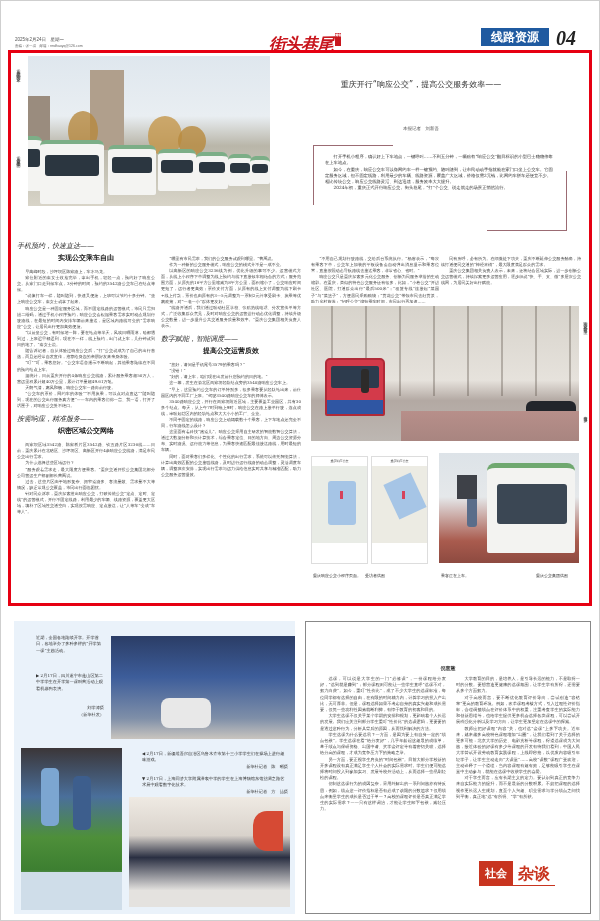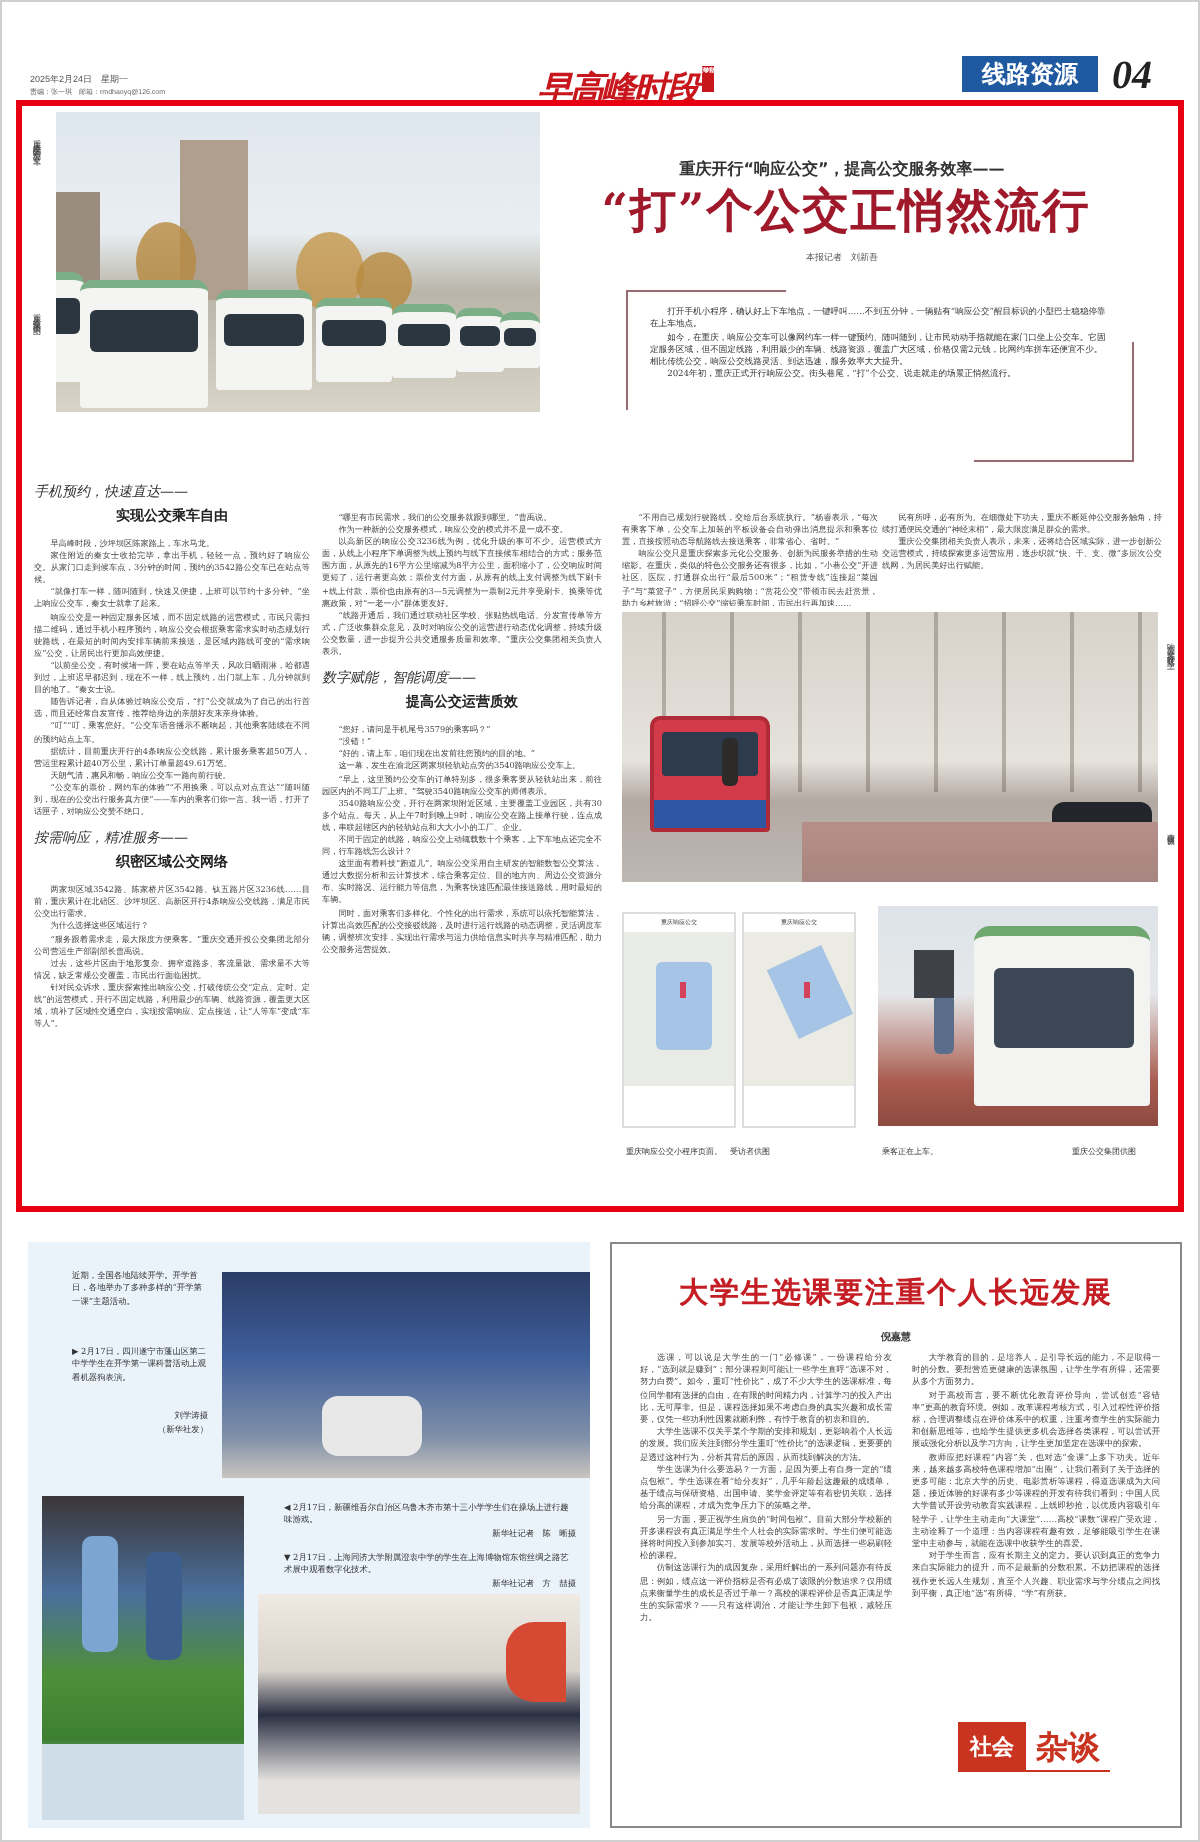--- a/index.html
+++ b/index.html
@@ -16,21 +16,21 @@
 
 .feature{position:absolute;left:7px;top:49px;width:584px;height:556px;border:3px solid #e60012;background:#fff}
 .photo{position:absolute;overflow:hidden}
 .ph-buses{left:17px;top:3px;width:242px;height:150px;background:linear-gradient(180deg,#dfe7ee 0%,#e9eef2 40%,#b9b6a9 60%,#d8d4c8 100%)}
 .bus{position:absolute;background:#f4f4f2;border-radius:6px 6px 2px 2px;border-top:4px solid #7cae87}
 .bus .win{position:absolute;left:8%;top:18%;width:84%;height:35%;background:#2b3640;border-radius:3px}
 .bldg{position:absolute;background:#a99a8a}
 .tree{position:absolute;border-radius:50%;background:#b7883f;opacity:.8}
 .vcap{position:absolute;writing-mode:vertical-rl;font-size:4px;color:#444;letter-spacing:1px;line-height:5px}
 
-.kicker{position:absolute;left:260px;top:26px;width:300px;text-align:center;font-size:8px;font-weight:bold;color:#333;font-family:"DejaVu Sans",sans-serif;white-space:nowrap}
+.kicker{position:absolute;left:260px;top:26px;width:300px;text-align:center;font-size:8px;font-weight:normal;color:#333;font-family:"DejaVu Sans",sans-serif;white-space:nowrap}
 .headline{position:absolute;left:262px;top:37px;width:300px;text-align:center;font-size:23px;font-weight:bold;color:#a0192a;font-family:"DejaVu Serif",serif;letter-spacing:1px;white-space:nowrap}
 .byline{position:absolute;left:260px;top:73px;width:300px;text-align:center;font-size:4.5px;color:#555;white-space:nowrap}
 .lead{position:absolute;left:306px;top:96px;width:246px;height:78px;padding:5px 8px;font-size:4.3px;line-height:6.3px;color:#333}
 .lead-br1{position:absolute;left:-4px;top:-4px;width:80px;height:60px;border-left:1.5px solid #9b6b73;border-top:1.5px solid #9b6b73}
 .lead-br2{position:absolute;right:-4px;bottom:-4px;width:80px;height:60px;border-right:1.5px solid #9b6b73;border-bottom:1.5px solid #9b6b73}
 .lead p{text-indent:2em}
 
 .col{position:absolute;font-size:4.1px;line-height:6.1px;color:#444;overflow:hidden;text-align:justify}
 .col p{text-indent:2em}
 .subhead-it{font-style:italic;font-size:7px;color:#333;margin:6px 0 3px;font-family:"DejaVu Serif",serif;line-height:9px}
@@ -58,21 +58,21 @@
 .op-badge-r{color:#c8341f;font-size:16px;font-weight:bold;padding:0 5px;line-height:25px;border-bottom:1px solid #c8341f;font-family:"DejaVu Serif",serif}
 </style>
 </head>
 <body>
 
 <div class="page">
 
   <header class="masthead">
     <div class="mh-date">2025年2月24日　星期一</div>
     <div class="mh-editor">责编：张一琪　邮箱：rmdhaoyq@126.com</div>
-    <div class="mh-logo"><span>早高峰时段</span><span class="mh-logo-tag">海外版</span></div>
+    <div class="mh-logo"><span>街头巷尾</span><span class="mh-logo-tag">海外版</span></div>
     <div class="mh-section">线路资源</div>
     <div class="mh-pagenum">04</div>
   </header>
 
   <section class="feature">
     <div class="photo ph-buses">
       <div class="bldg" style="left:0;top:40px;width:22px;height:60px;background:#9a8c7e"></div>
       <div class="bldg" style="left:62px;top:14px;width:34px;height:80px;background:#b09f8c"></div>
       <div class="tree" style="left:40px;top:55px;width:30px;height:40px"></div>
       <div class="tree" style="left:120px;top:60px;width:34px;height:40px;background:#c4964a"></div>
@@ -96,21 +96,20 @@
           <div class="win"></div>
         </div>
       <div class="bus" style="left:222px;top:100px;width:20px;height:28px">
           <div class="win"></div>
         </div>
     </div>
     <div class="vcap" style="left:5px;top:13px;height:70px">重庆待发的响应公交车。</div>
     <div class="vcap" style="left:5px;top:100px;height:50px">重庆公交集团供图</div>
 
     <div class="kicker">重庆开行“响应公交”，提高公交服务效率——</div>
-    <h1 class="headline">“打”个公交正悄然流行</h1>
     <div class="byline">本报记者　刘新吾</div>
 
     <div class="lead">
       <div class="lead-br1"></div>
       <div class="lead-br2"></div>
       <p>打开手机小程序，确认好上下车地点，一键呼叫……不到五分钟，一辆贴有“响应公交”醒目标识的小型巴士稳稳停靠在上车地点。</p>
       <p>如今，在重庆，响应公交车可以像网约车一样一键预约、随叫随到，让市民动动手指就能在家门口坐上公交车。它固定服务区域，但不固定线路，利用最少的车辆、线路资源，覆盖广大区域，价格仅需2元钱，比网约车拼车还便宜不少。相比传统公交，响应公交线路灵活、到达迅速，服务效率大大提升。</p>
       <p>2024年初，重庆正式开行响应公交。街头巷尾，“打”个公交、说走就走的场景正悄然流行。</p>
     </div>
 
@@ -217,21 +216,20 @@
     <div class="school-text" style="left:128px;top:130px;width:146px">◀ 2月17日，新疆维吾尔自治区乌鲁木齐市第十三小学学生们在操场上进行趣味游戏。</div>
     <div class="school-text" style="left:210px;top:143px;width:64px;text-align:right">新华社记者　陈　晰摄</div>
     <div class="school-text" style="left:128px;top:155px;width:146px">▼ 2月17日，上海同济大学附属澄衷中学的学生在上海博物馆东馆丝绸之路艺术展中观看数字化技术。</div>
     <div class="school-text" style="left:210px;top:168px;width:64px;text-align:right">新华社记者　方　喆摄</div>
     <div class="photo ph-kids3">
       <div style="position:absolute;left:124px;top:14px;width:30px;height:40px;background:#d64a34;border-radius:14px 0 0 14px"></div>
     </div>
   </section>
 
   <section class="opinion">
-    <h2 class="op-title">大学生选课要注重个人长远发展</h2>
     <div class="op-author">倪嘉慧</div>
     <div class="op-col" style="left:14px;top:54px;width:126px;height:234px">
       <p>选课，可以说是大学生的一门“必修课”，一份课程给分友好，“选到就是赚到”；部分课程则可能让一些学生直呼“选课不对，努力白费”。如今，重叮“性价比”，成了不少大学生的选课标准，每位同学都有选择的自由，在有限的时间精力内，计算学习的投入产出比，无可厚非。但是，课程选择如果不考虑自身的真实兴趣和成长需要，仅凭一些功利性因素就断利弊，有悖于教育的初衷和目的。</p>
       <p>大学生选课不仅关乎某个学期的安排和规划，更影响着个人长远的发展。我们应关注到部分学生重叮“性价比”的选课逻辑，更要要的是透过这种行为，分析其背后的原因，从而找到解决的方法。</p>
       <p>学生选课为什么要选易？一方面，是因为要上有自身一定的“绩点包袱”。学生选课在看“给分友好”，几乎年龄起这趣最的成绩单，基于绩点与保研资格、出国申请、奖学金评定等有着密切关联，选择给分高的课程，才成为竞争压力下的策略之举。</p>
       <p>另一方面，要正视学生肩负的“时间包袱”。目前大部分学校新的开多课程设有真正满足学生个人社会的实际需求时。学生们便可能选择将时间投入到参加实习、发展等校外活动上，从而选择一些易刷轻松的课程。</p>
       <p>仿制这选课行为的成因复杂，采用纤解出的一系列问题亦有待反思：例如，绩点这一评价指标是否有必成了该限的分数追求？仅用绩点来衡量学生的成长是否过于单一？高校的课程评价是否真正满足学生的实际需求？——只有这样调治，才能让学生卸下包袱，减轻压力。</p>
     </div>
     <div class="op-col" style="left:150px;top:54px;width:124px;height:180px">
       <p>大学教育的目的，是培养人，是引导长远的能力，不是取得一时的分数。要想营造更健康的选课氛围，让学生学有所得，还需要从多个方面努力。</p>

